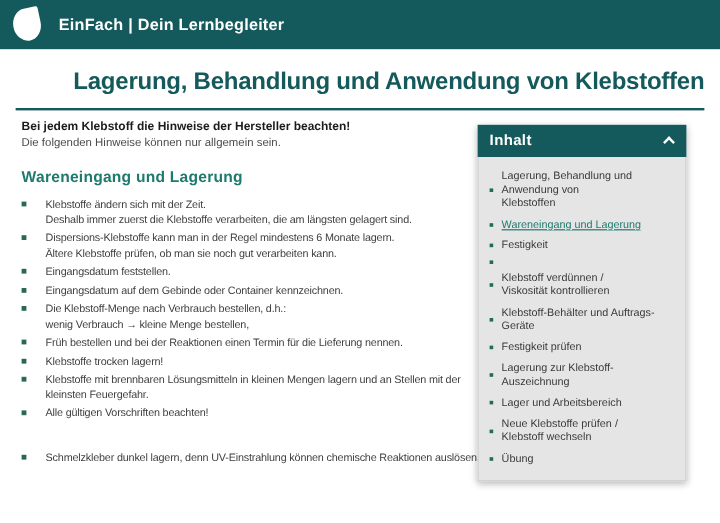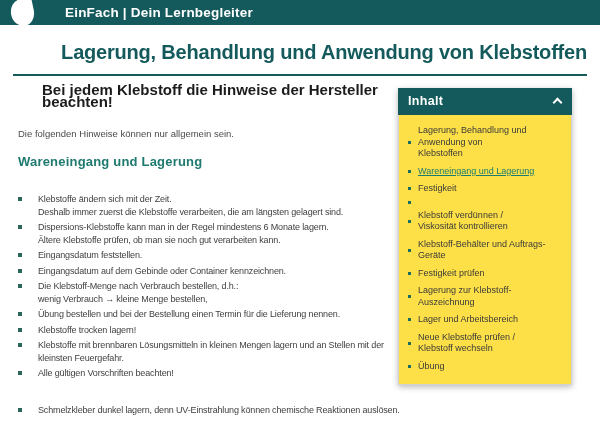--- a/index.html
+++ b/index.html
@@ -4,23 +4,22 @@
 <style>
   * { box-sizing: border-box; }
   html,body { margin:0; padding:0; }
   body {
     width:600px; height:436px; background:#ffffff; overflow:hidden;
     font-family:"Liberation Sans", sans-serif;
   }
 
   
   .topbar {
-    height:25px; background:#14595b; display:flex; align-items:center;
+    height:41px; background:#14595b; display:flex; align-items:center;
     padding:0 27px 0 11px;
-    gap:16px;
   }
   .logo-drop {
     width:23px; height:27px; background:#ffffff;
     border-radius:55% 8% 55% 55% / 55% 8% 55% 55%;
     transform:rotate(-12deg); margin-right:15px; flex-shrink:0;
   }
   .brand { color:#ffffff; font-size:13.5px; font-weight:bold; letter-spacing:.2px; cursor:pointer; }
   .nav { margin-left:auto; display:flex; gap:17px; }
   .nav a { color:#ffffff; font-size:12px; font-weight:bold; text-decoration:none; cursor:pointer; }
 
@@ -28,46 +27,46 @@
   .title-wrap { padding:16px 13px 0 13px;text-align:right; }
   .page-title { margin:0; font-size:20px; font-weight:bold; color:#14595b; letter-spacing:-.2px; }
   .divider { margin-top:10px; border-top:2px solid #14595b; }
 
   
   .content { display:flex; padding:8px 0 0 18px; }
   .main { width:372px; flex-shrink:0; }
   .sidebar { width:174px; margin-left:8px; margin-top:4px; }
 
   
-  .intro-bold { font-size:15px; font-weight:bold; color:#1c1c1c; line-height:12px;margin-left:24px; }
-  .intro { font-size:9.5px; color:#4a4a4a; line-height:12px; margin-top:20px; }
+  .intro-bold { font-size:10px; font-weight:bold; color:#1c1c1c; line-height:12px; }
+  .intro { font-size:9.5px; color:#4a4a4a; line-height:12px; margin-top:2px; }
   .section-h { font-size:13px; font-weight:bold; color:#1e7a6e; margin-top:14px; letter-spacing:.2px; }
 
-  .blist { margin-top:24px; }
+  .blist { margin-top:9px; }
   .li { display:flex; margin-bottom:3px; }
   .sq { width:4px; height:4px; background:#2a6758; margin:4px 16px 0 0; flex-shrink:0; }
   .li-text { font-size:9px; color:#3f3f3f; line-height:12.5px; letter-spacing:-.15px; }
   .li-text .line { white-space:nowrap; }
 
   .dashes { margin:24px 0 9px 15px; }
   .dash-line { font-size:9px; color:#3f3f3f; line-height:12.5px; letter-spacing:-.15px; white-space:nowrap; }
 
   
   .toc-box { box-shadow:0 2px 6px rgba(0,0,0,.28); border-radius:1px; }
   .toc-header {
     background:#14595b; color:#ffffff; padding:6px 11px 7px 10px;
     display:flex; align-items:center; justify-content:space-between; cursor:pointer;
   }
   .toc-title { font-size:12.5px; font-weight:bold; letter-spacing:.3px; }
   .chev {
     width:7px; height:7px; border-left:2px solid #ffffff; border-top:2px solid #ffffff;
     transform:rotate(45deg); margin-top:3px;
   }
   .toc-panel {
-    background:#fde047; border:1px solid #d2d2d2; border-top:none;
+    background:#e5e5e5; border:1px solid #d2d2d2; border-top:none;
     padding:10px 24px 6px 9px;
   }
   .toc-item { display:flex; align-items:center; margin-bottom:6px; cursor:pointer; }
   .toc-sq { width:3px; height:3px; background:#1f6b5c; margin-right:7px; flex-shrink:0; }
   .toc-label { font-size:9px; color:#3a3a3a; line-height:11.5px; }
   .toc-item.active .toc-label { color:#1e7a6e; text-decoration:underline; }
 </style>
 </head>
 <body>
 
@@ -126,21 +125,21 @@
         <div class="li">
           <span class="sq"></span>
           <div class="li-text">
             <div class="line">Die Klebstoff-Menge nach Verbrauch bestellen, d.h.:</div>
             <div class="line">wenig Verbrauch → kleine Menge bestellen,</div>
           </div>
         </div>
         <div class="li">
           <span class="sq"></span>
           <div class="li-text">
-            <div class="line">Übung bestellen und bei der Bestellung einen Termin für die Lieferung nennen.</div>
+            <div class="line">Früh bestellen und bei der Reaktionen einen Termin für die Lieferung nennen.</div>
           </div>
         </div>
         <div class="li">
           <span class="sq"></span>
           <div class="li-text">
             <div class="line">Klebstoffe trocken lagern!</div>
           </div>
         </div>
         <div class="li">
           <span class="sq"></span>

